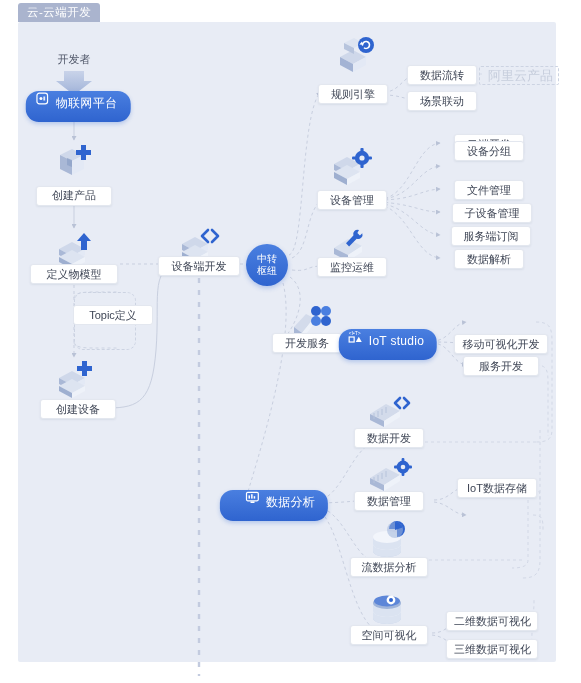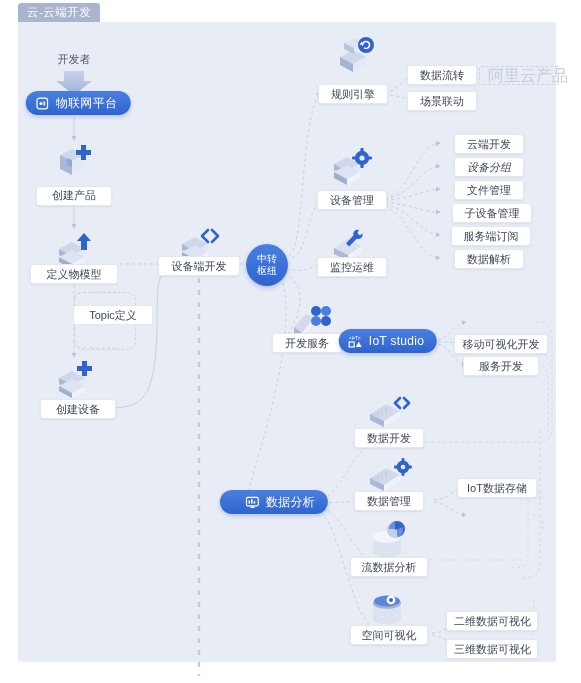--- a/index.html
+++ b/index.html
@@ -53,40 +53,40 @@
   }
   .node.plain{box-shadow:none;}
 
   
   .ghost{
     position:absolute;
     background:transparent;
     border:1px dashed #ccd3e2;
     border-radius:2px;
     color:#c6cddc;
-    font-size:16px;line-height:17px;height:17px;
+    font-size:13px;line-height:17px;height:17px;
     padding:0 8px;white-space:nowrap;
     transform:translateX(-50%);
     text-align:center;
   }
 
   
   .topicbox{
     position:absolute;
     border:1px dashed #ccd3e2;
     border-radius:9px;
     background:transparent;
   }
 
   
   .pill{
     position:absolute;
-    display:flex;align-items:center;
+    display:flex;align-items:flex-start;
     gap:6px;
-    height:24px;
+    height:31px;
     padding:0 13px 0 9px;
     border-radius:13px;
     background:linear-gradient(180deg,#4a7fe0 0%,#2f64cf 100%);
     color:#ffffff;
     font-size:12px;
     white-space:nowrap;
     box-shadow:0 2px 4px rgba(47,100,207,.28);
     transform:translateX(-50%);
   }
   .pill .ptxt{line-height:24px;letter-spacing:.3px;}
@@ -312,21 +312,21 @@
           <rect x="-10" y="-1.6" width="4" height="3.2" rx="1"></rect>
           <rect x="6" y="-1.6" width="4" height="3.2" rx="1"></rect>
         </g>
       </g>
       <circle cx="34" cy="13" r="2.6" fill="#e8ecf5"></circle>
     </svg>
   </div>
   <div class="node" style="left:352px;top:190px;width:54px;">设备管理</div>
 
   <div class="node" style="left:489px;top:134px;width:54px;">云端开发</div>
-  <div class="node" style="left:489px;top:157px;width:54px;font-style:italic;">设备分组</div>
+  <div class="node" style="left:489px;top:141px;width:54px;">设备分组</div>
   <div class="node" style="left:489px;top:180px;width:54px;">文件管理</div>
   <div class="node" style="left:492px;top:203px;width:64px;">子设备管理</div>
   <div class="node" style="left:491px;top:226px;width:64px;">服务端订阅</div>
   <div class="node" style="left:489px;top:249px;width:54px;">数据解析</div>
 
   <div class="icon" style="left:352px;top:226px;">
     <svg width="48" height="40" viewBox="0 0 48 40">
       <path d="M6,22 L20,13 L34,20 L20,29 Z" fill="#d8e0ee"></path>
       <path d="M6,22 L20,29 L20,35 L6,28 Z" fill="#a9b8d6"></path>
       <path d="M20,29 L34,20 L34,26 L20,35 Z" fill="#eef2f9"></path>

